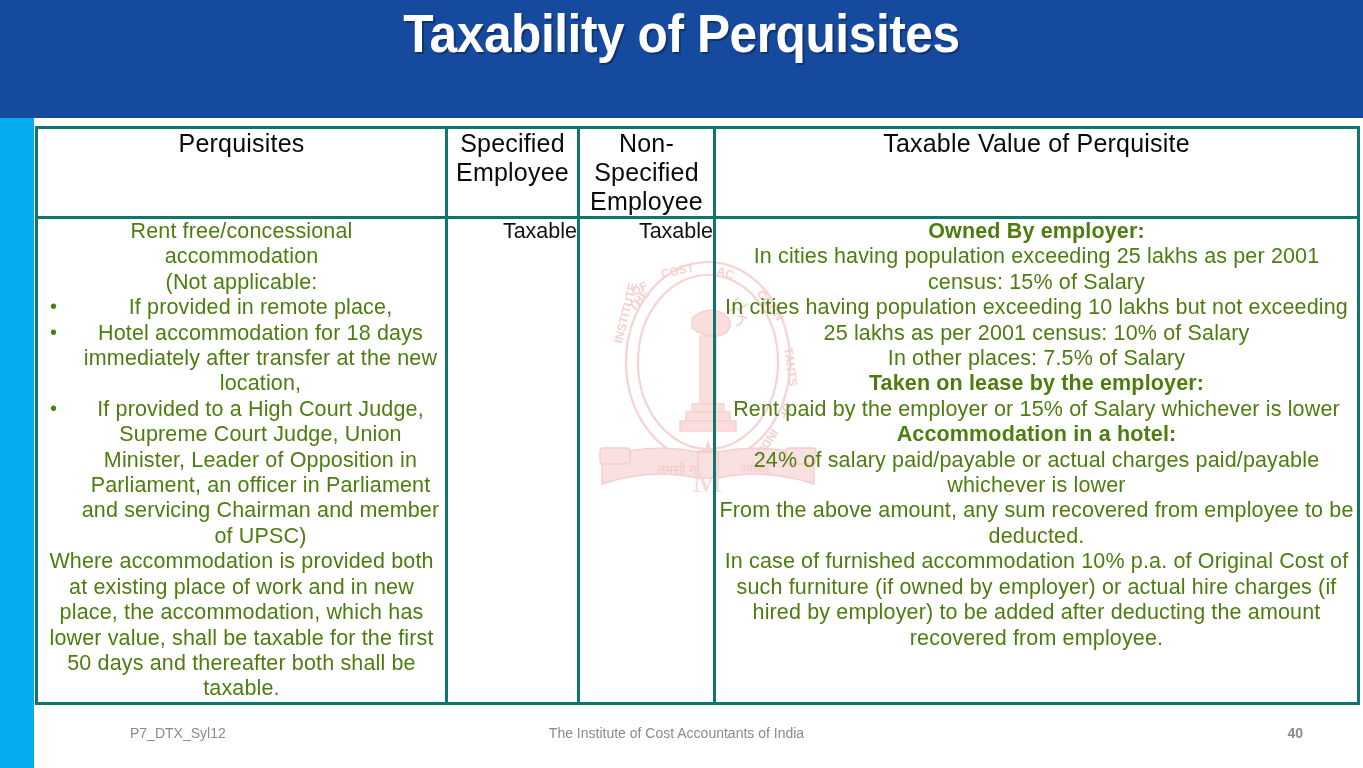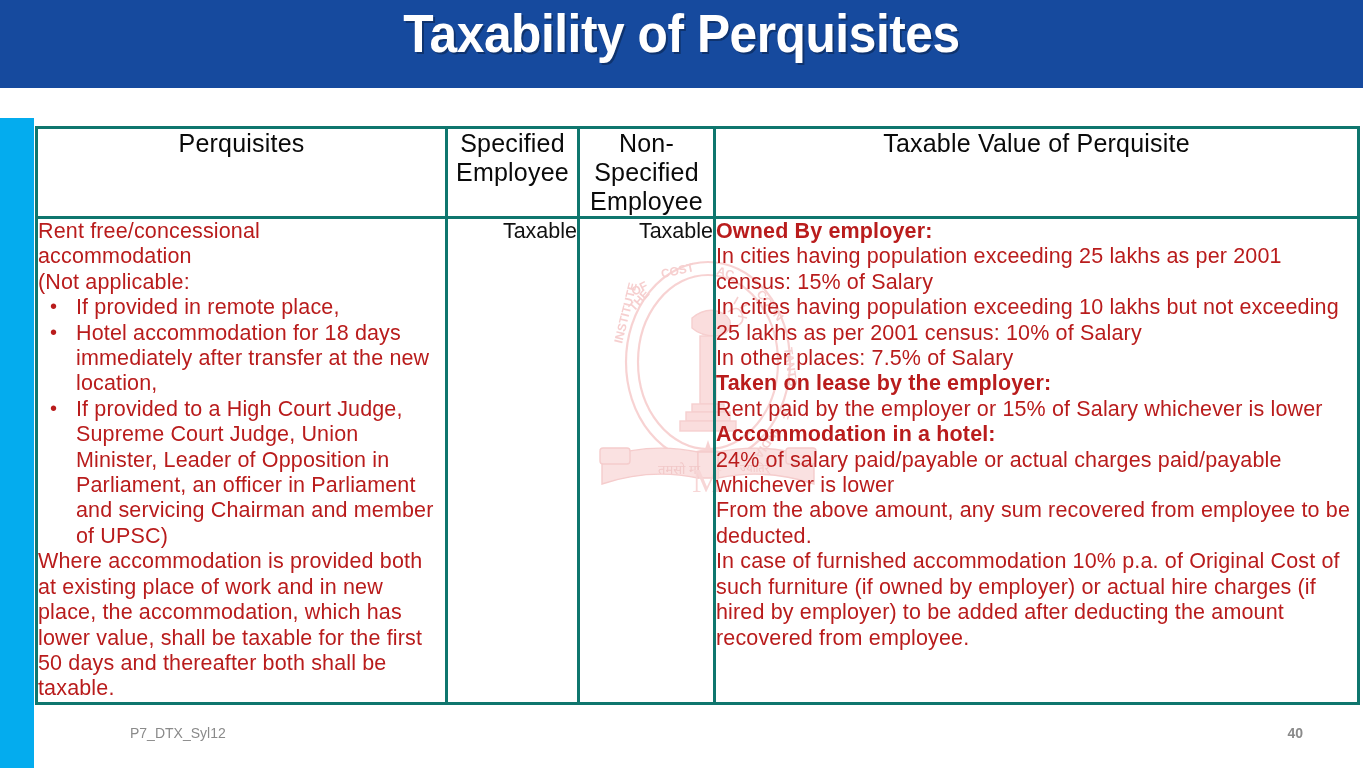--- a/index.html
+++ b/index.html
@@ -14,21 +14,21 @@
     font-family: "Liberation Sans", sans-serif;
     overflow: hidden;
     position: relative;
   }
 
   
   #title-band {
     position: absolute;
     left: 0; top: 0;
     width: 1363px;
-    height: 88px;
+    height: 118px;
     background: #164A9E;
   }
   #slide-title {
     position: absolute;
     left: 0; top: 2px;
     width: 1363px;
     text-align: center;
     color: #ffffff;
     font-family: "Liberation Sans Narrow", "Liberation Sans", sans-serif;
     font-weight: bold;
@@ -85,26 +85,27 @@
     font-family: "Liberation Sans Narrow", "Liberation Sans", sans-serif;
     letter-spacing: 0.2px;
   }
   .hdr-sm {
     font-size: 24px;
   }
 
   .body-cell {
     font-size: 21.5px;
     line-height: 25.4px;
-    color: #b91c1c;
+    color: #4d7c0f;
     padding: 5px 6px 6px 6px;
     font-family: "Liberation Sans Narrow", "Liberation Sans", sans-serif;
     letter-spacing: 0.15px;
     position: relative;
     z-index: 2;
+    text-align: center;
   }
   .center-cell {
     text-align: right;
     font-size: 21.5px;
     line-height: 25.4px;
     color: #111111;
     padding: 5px 4px;
     font-family: "Liberation Sans Narrow", "Liberation Sans", sans-serif;
   }
   .b { font-weight: bold; }
@@ -250,14 +251,15 @@
         <p class="para">24%  of  salary  paid/payable   or  actual  charges paid/payable  whichever is lower</p>
         <p class="para">From the above amount, any sum recovered from employee to be deducted.</p>
         <p class="para">In case of furnished  accommodation 10% p.a. of Original Cost of such furniture (if owned by employer) or actual hire charges (if hired by employer) to be added after deducting the amount recovered from employee.</p>
       </td>
     </tr>
   </tbody>
 </table>
 
 <div id="footer">
   <div id="footer-left">P7_DTX_Syl12</div>
+  <div id="footer-center">The Institute of Cost Accountants of India</div>
   <div id="footer-right">40</div>
 </div>
 
 </body></html>

